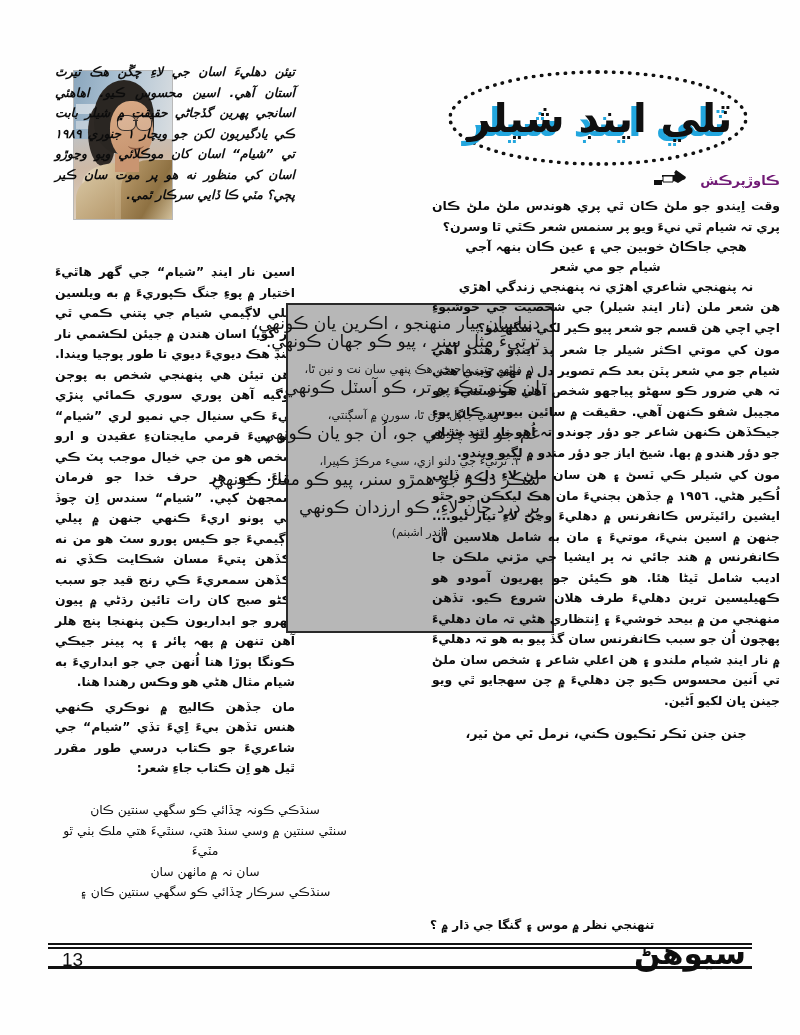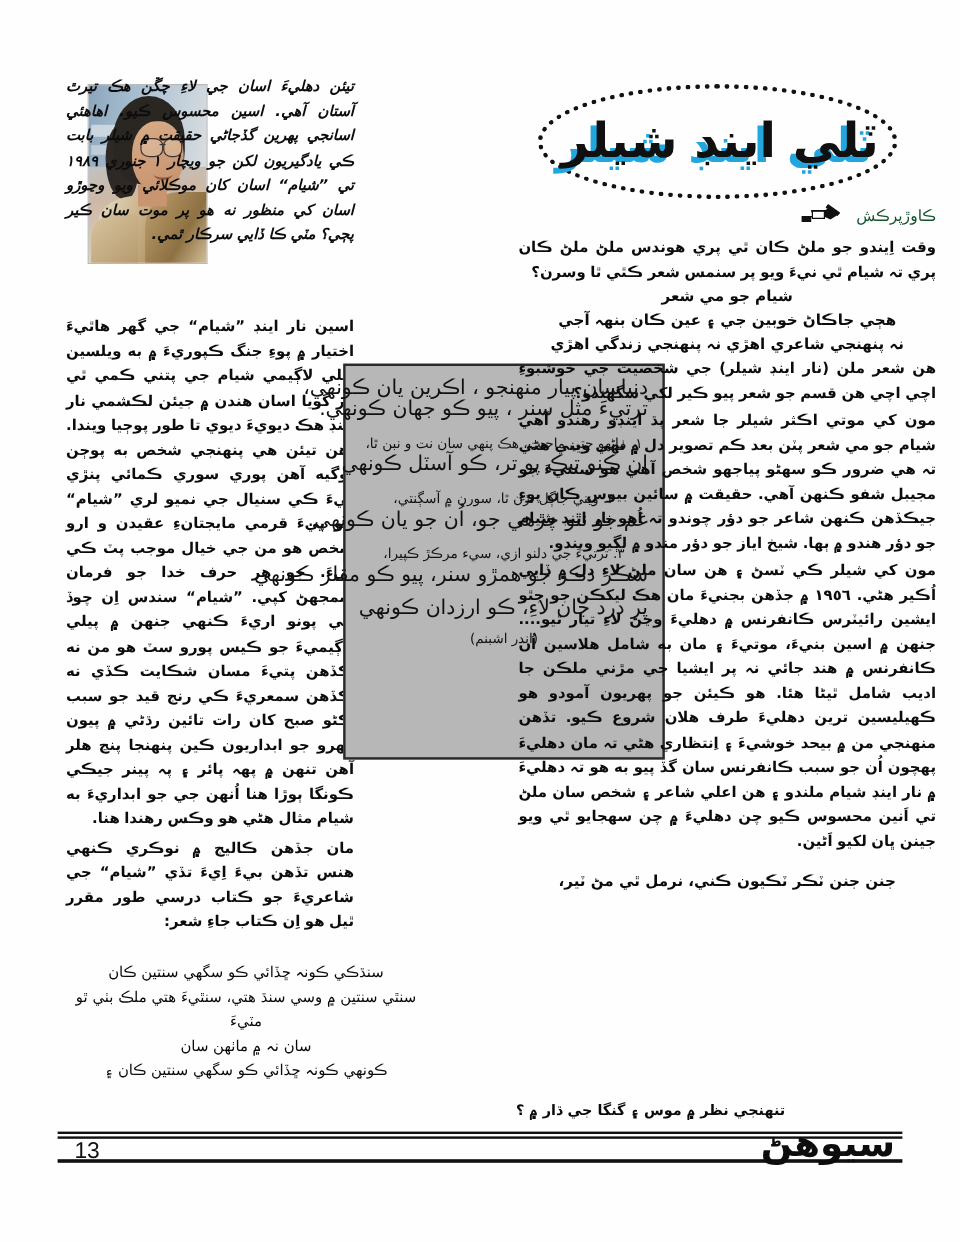--- a/index.html
+++ b/index.html
@@ -52,21 +52,21 @@
     font-family:"DejaVu Sans",sans-serif;
   }
 
   
   .byline-row{
     position:absolute;left:400px;top:168px;width:380px;height:24px;
     display:flex;align-items:center;justify-content:flex-start;gap:6px;
     direction:rtl;
   }
   .byline-label{
-    font-size:13px;font-weight:normal;color:#14532d;white-space:nowrap;
+    font-size:13px;font-weight:bold;color:#701a75;white-space:nowrap;
   }
   .pen-icon{display:block;}
 
   
   .photo-frame{
     position:absolute;left:73px;top:70px;width:98px;height:148px;
     border:1px solid #b9b9b9;
     background:linear-gradient(170deg,#9fb6c8 0%,#b9c6d2 28%,#cdb9a6 60%,#e3d6c6 100%);
     overflow:hidden;
   }
@@ -227,21 +227,21 @@
 
   <div class="left-under">
     <div class="body-txt">اسين نار اينڊ ”شيام“ جي گهر هاٿيءَ اختيار ۾ پوءِ جنگ ڪپوريءَ ۾ به ويلسين پيلي لاڳيمي شيام جي پتني ڪمي ٿي ڳر گويا اسان هندن ۾ جيئن لڪشمي نار اينڊ هڪ ديويءَ ديوي تا طور پوڄيا ويندا. آهن تيئن هي پنهنجي شخص به پوڄن يوگيه آهن پوري سوري ڪمائي پنڙي پيءَ ڪي سنيال جي نميو لري ”شيام“ جو پيءَ قرمي مايجتانءِ عقيدن و ارو شخص هو من جي خيال موجب پٽ ڪي پيءَ. جو هر حرف خدا جو فرمان سمجهڻ کپي. ”شيام“ سندس اِن چوڏ جي پونو اريءَ ڪنهي جنهن ۾ پيلي لاڳيميءَ جو ڪيس پورو سٽ هو من نه ڪڏهن پتيءَ مسان شڪايت ڪڏي نه ڪڏهن سمعريءَ ڪي رنج قيد جو سبب ڪڻو صبح کان رات تائين رڌڻي ۾ پيون گهرو جو ابداريون ڪين پنهنجا پنڃ هلر آهن تنهن ۾ پهہ پائر ۽ پہ پينر جيڪي ڪونگا ٻوڙا هنا اُنهن جي جو ابداريءَ به شيام مثال هڻي هو وڪس رهندا هنا.</div>
     <div class="body-txt" style="margin-top:4px;">مان جڏهن ڪاليج ۾ نوڪري ڪنهي هنس تڏهن بيءَ اِيءَ تڏي ”شيام“ جي شاعريءَ جو ڪتاب درسي طور مقرر ٿيل هو اِن ڪتاب جاءِ شعر:</div>
   </div>
 
   <div class="verse-left">
     <div class="vline">سنڌڪي ڪونہ ڇڏائي ڪو سگهي سنتين ڪان</div>
     <div class="vline">سنٿي سنتين ۾ وسي سنڌ هتي، سنٿيءَ هتي ملڪ بٺي ٿو مٽيءَ</div>
     <div class="vline">سان نہ ۾ ماٺهن سان</div>
-    <div class="vline">ڪونهي ڪونہ ڇڏائي ڪو سگهي سنتين ڪان  ۽</div>
+    <div class="vline">سنڌڪي سرڪار ڇڏائي ڪو سگهي سنتين ڪان  ۽</div>
   </div>
 
   <div class="gray-box">
     <div class="gb-line">دنياسان پيار منهنجو ، اڪرين يان ڪونهي،</div>
     <div class="gb-line">ترتيءَ مثل سنر ، پيو ڪو جهان ڪونهي.</div>
 
     <div class="gb-gap"></div>
     <div class="gb-num">
       <span>١.</span>
       <span>ماڻهو جتي ماحبت، هڪ پنهي سان نت و نبن ٿا،</span>
@@ -263,22 +263,22 @@
     <div class="gb-line">سڪر دڪر جو همڙو سنر، پيو ڪو مقلر ڪونهي</div>
 
     <div class="gb-gap"></div>
     <div class="gb-line">پر درد جان لاءِ، ڪو ارزدان ڪونهي</div>
 
     <div class="gb-attrib">(اندر اشبنم)</div>
   </div>
 
   <div class="col-right">
     <div class="body-txt">وقت اِيندو جو ملڻ ڪان ٿي پري هوندس ملڻ ملڻ ڪان پري تہ شيام ٿي نيءَ ويو پر سنمس شعر ڪٿي ٿا وسرن؟</div>
+    <div class="center-line">هڄي جاڪاڻ خوبين جي ۽ عين ڪان بنهہ آجي</div>
     <div class="center-line">شيام جو مي شعر</div>
-    <div class="center-line">هڄي جاڪاڻ خوبين جي ۽ عين ڪان بنهہ آجي</div>
     <div class="center-line">نہ پنهنجي شاعري اهڙي نہ پنهنجي زندگي اهڙي</div>
     <div class="body-txt">هن شعر ملن (نار اينڊ شيلر) جي شخصيت جي خوشبوءِ اچي اچي هن قسم جو شعر پيو ڪير لکي سگهندو؟</div>
     <div class="body-txt" style="margin-top:2px;">مون کي موتي اڪثر شيلر جا شعر پڌ اينڊو رهندو آهي شيام جو مي شعر پٽن بعد ڪم تصوير دل ۾ ٺهي ويني هڻي تہ هي ضرور ڪو سهڻو پياجهو شخص آهي هو سنتيءَ جو مجيبل شفو ڪنهن آهي. حقيقت ۾ سائين بيوس ڪان پوءِ جيڪڏهن ڪنهن شاعر جو دؤر چوندو تہ اُهو نار اينڊ شيام جو دؤر هندو ۾ ٻها. شيخ اياز جو دؤر مندو ۾ لڳيو ويندو.</div>
     <div class="body-txt" style="margin-top:2px;">مون کي شيلر ڪي ٽسڻ ۽ هن سان ملڻ لاءِ دل ۾ ڏايي اُڪير هڻي. ١٩٥٦ ۾ جڏهن بجنيءَ مان هڪ ليکڪن جو جٿو ايشين رائيٽرس ڪانفرنس ۾ دهليءَ وڃڻ لاءِ تيار ٿيو.... جنهن ۾ اسين بنيءَ، موتيءَ ۽ مان به شامل هلاسين اُن ڪانفرنس ۾ هند جائي نہ پر ايشيا جي مڙني ملڪن جا اديب شامل ٿيڻا هئا. هو ڪيئن جو پهريون آمودو هو ڪهيليسين ترين دهليءَ طرف هلان شروع ڪيو. تڏهن منهنجي من ۾ بيحد خوشيءَ ۽ اِنتظاري هڻي تہ مان دهليءَ پهچون اُن جو سبب ڪانفرنس سان گڏ پيو به هو تہ دهليءَ ۾ نار اينڊ شيام ملندو ۽ هن اعلي شاعر ۽ شخص سان ملڻ تي اَنين محسوس ڪيو چن دهليءَ ۾ چن سهجايو ٿي ويو جينن ڀان لکيو اَڻين.</div>
     <div class="center-line" style="margin-top:13px;">جنن جنن ٽڪر ٽڪيون ڪني، نرمل ٿي مڻ ٽير،</div>
   </div>
 
   <div class="tail-line">تنهنجي نظر ۾ موس ۽ گنگا جي ڌار ۾ ؟</div>
 
   <div class="footer">

